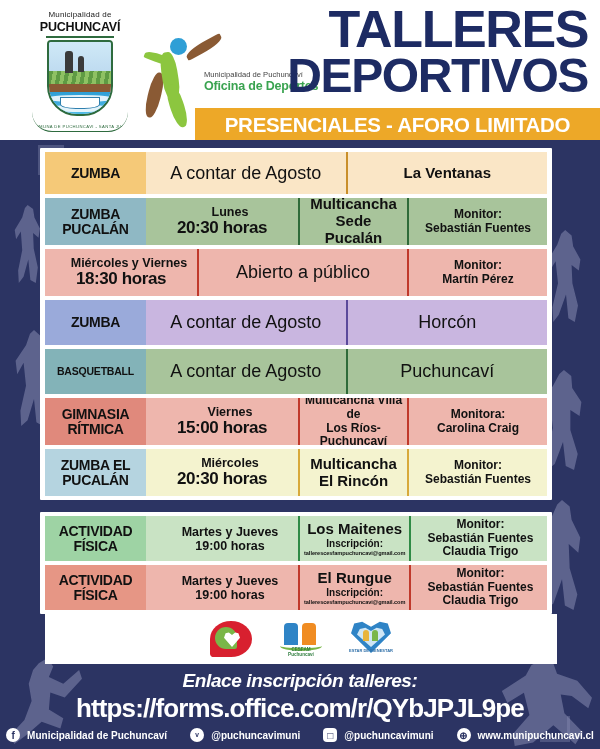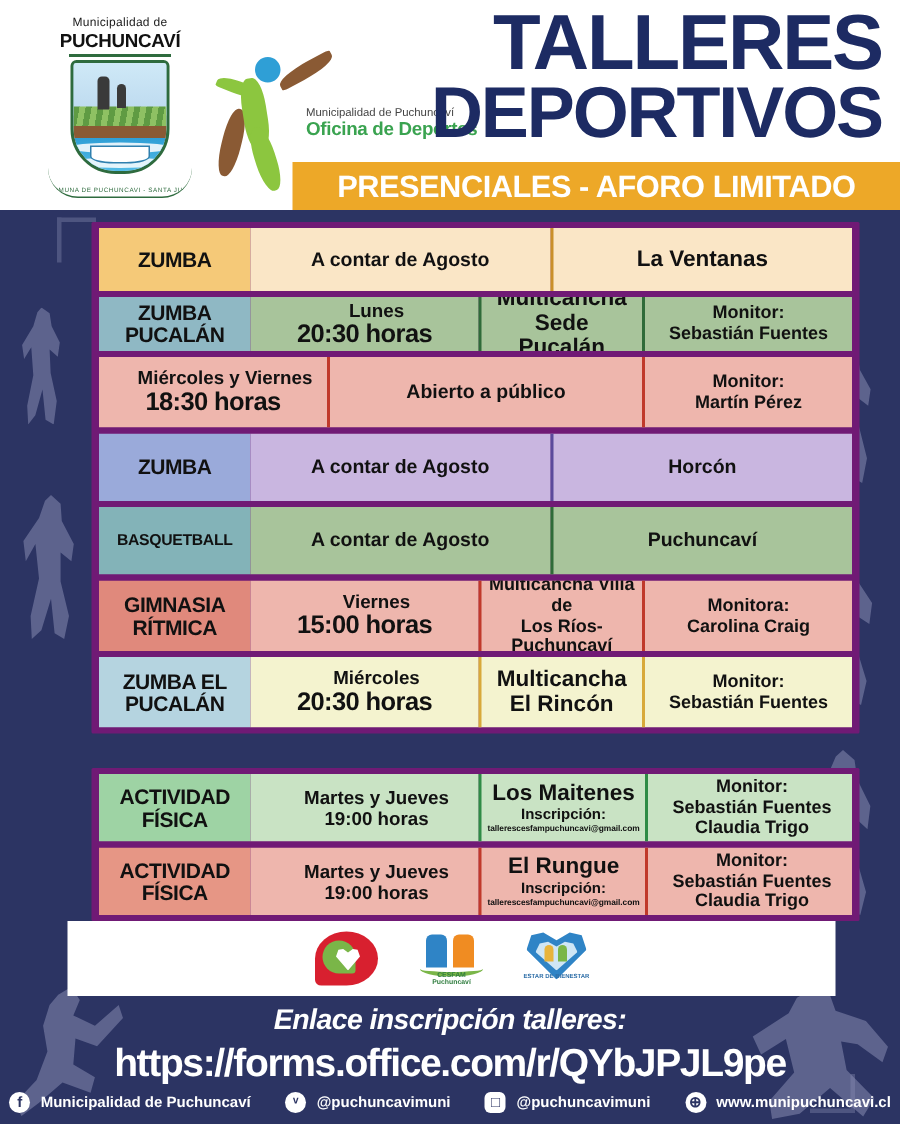--- a/index.html
+++ b/index.html
@@ -101,21 +101,21 @@
     clip-path:polygon(40% 6%,52% 0,60% 10%,54% 22%,74% 30%,96% 14%,100% 24%,76% 46%,56% 40%,54% 60%,74% 70%,70% 82%,44% 74%,22% 90%,6% 100%,0 90%,20% 72%,30% 50%,26% 30%,32% 14%); }
   .s-ball{ left:500px; top:660px; width:92px; height:86px;
     clip-path:polygon(44% 0,58% 4%,62% 16%,84% 24%,100% 44%,96% 56%,78% 42%,66% 40%,70% 62%,90% 84%,82% 98%,58% 76%,36% 96%,16% 100%,14% 86%,32% 64%,26% 38%,8% 50%,2% 36%,28% 18%,34% 6%); }
   .s-arc-tl{ left:38px; top:145px; width:26px; height:30px; background:transparent;
     border-left:3px solid #8e92b8; border-top:3px solid #8e92b8; opacity:.35; }
   .s-arc-br{ left:540px; top:716px; width:30px; height:26px; background:transparent;
     border-right:3px solid #8e92b8; border-bottom:3px solid #8e92b8; opacity:.35; }
 
   
   .panel{
-    position:absolute; left:61px; width:512px; background:#701a75;
+    position:absolute; left:40px; width:512px; background:#ffffff;
     padding:4px 5px; border-radius:1px;
   }
   #panel-main{ top:148px; }
   #panel-extra{ top:512px; }
 
   .row{
     display:flex; align-items:stretch; margin-bottom:4px; overflow:hidden;
   }
   .row:last-child{ margin-bottom:0; }
   .cell{
@@ -125,21 +125,21 @@
   .c-label{
     width:101px; flex:0 0 101px; font-weight:bold; font-size:14px;
     line-height:1.06; letter-spacing:-.3px;
   }
   .c-label.small{ font-size:10.5px; letter-spacing:-.2px; }
   .c-when{ flex:0 0 152px; flex-direction:column; }
   .c-where{ flex:1 1 auto; flex-direction:column; }
   .c-who{ flex:0 0 140px; flex-direction:column; }
   .line-top{ font-size:12.5px; font-weight:bold; line-height:1.12;padding-left:16px; }
   .line-big{ font-size:17px; font-weight:bold; line-height:1.1; letter-spacing:-.4px; }
-  .line-one{ font-size:13px; font-weight:bold; line-height:1.12; }
+  .line-one{ font-size:18px; font-weight:normal; line-height:1.12; }
   .line-sm{ font-size:12px; font-weight:bold; line-height:1.15; }
   .place-big{ font-size:15px; font-weight:bold; line-height:1.12; }
   .insc{ font-size:10px; font-weight:bold; line-height:1.2; }
   .mail{ font-size:5.6px; font-weight:bold; line-height:1.2; letter-spacing:-.05px; }
   .div-l{ border-left:2px solid rgba(0,0,0,.35); }
 
   .r1 .c-label{ background:#f5c978; }  .r1 .cell:not(.c-label){ background:#fae6c6; }
   .r1 .div-l{ border-left-color:#c98f2a; }
   .r2 .c-label{ background:#8fb8c4; }  .r2 .cell:not(.c-label){ background:#a8c49b; }
   .r2 .div-l{ border-left-color:#2f6b39; }
@@ -270,21 +270,21 @@
   <div class="row r1" style="height:42px">
     <div class="cell c-label">ZUMBA</div>
     <div class="cell" style="flex:1 1 0">
       <span class="line-one">A contar de Agosto</span>
     </div>
     <div class="cell div-l" style="flex:1 1 0">
       <span class="place-big">La Ventanas</span>
     </div>
   </div>
 
-  <div class="row r2" style="height:36px">
+  <div class="row r2" style="height:47px">
     <div class="cell c-label">ZUMBA PUCALÁN</div>
     <div class="cell c-when">
       <span class="line-top">Lunes</span>
       <span class="line-big">20:30 horas</span>
     </div>
     <div class="cell c-where div-l">
       <span class="place-big">Multicancha Sede</span>
       <span class="place-big">Pucalán</span>
     </div>
     <div class="cell c-who div-l">

